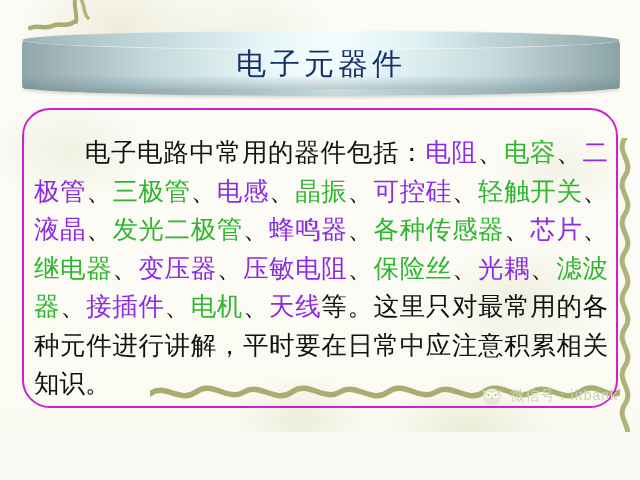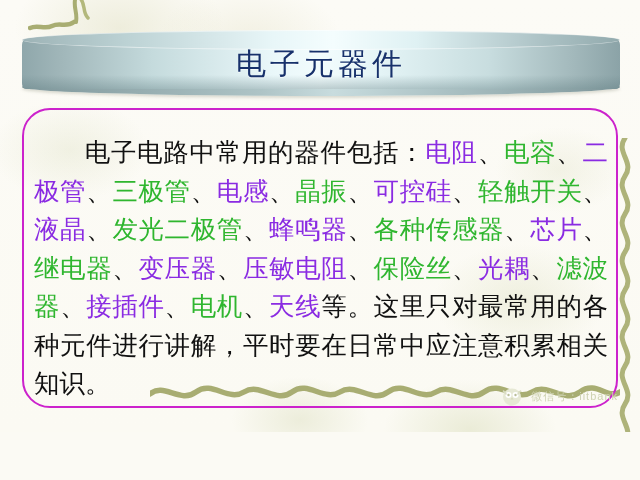--- a/index.html
+++ b/index.html
@@ -74,21 +74,21 @@
     font-size:25.5px;line-height:38.5px;color:#111111;
     font-family:"Liberation Serif","DejaVu Serif",serif;
     letter-spacing:0px;text-align:justify;
   }
   .body-text .ind{display:inline-block;width:50px;}
 
   
   .watermark{
     position:absolute;right:22px;bottom:24px;height:24px;
     display:flex;align-items:center;gap:6px;
-    color:#cfd3b3;font-size:11px;
+    color:#cfd3b3;font-size:14px;
     font-family:"Liberation Sans","DejaVu Sans",sans-serif;
     letter-spacing:1px;
   }
   .owl{width:26px;height:20px;}
 </style>
 </head>
 <body>
 
 <div id="slide">
 

